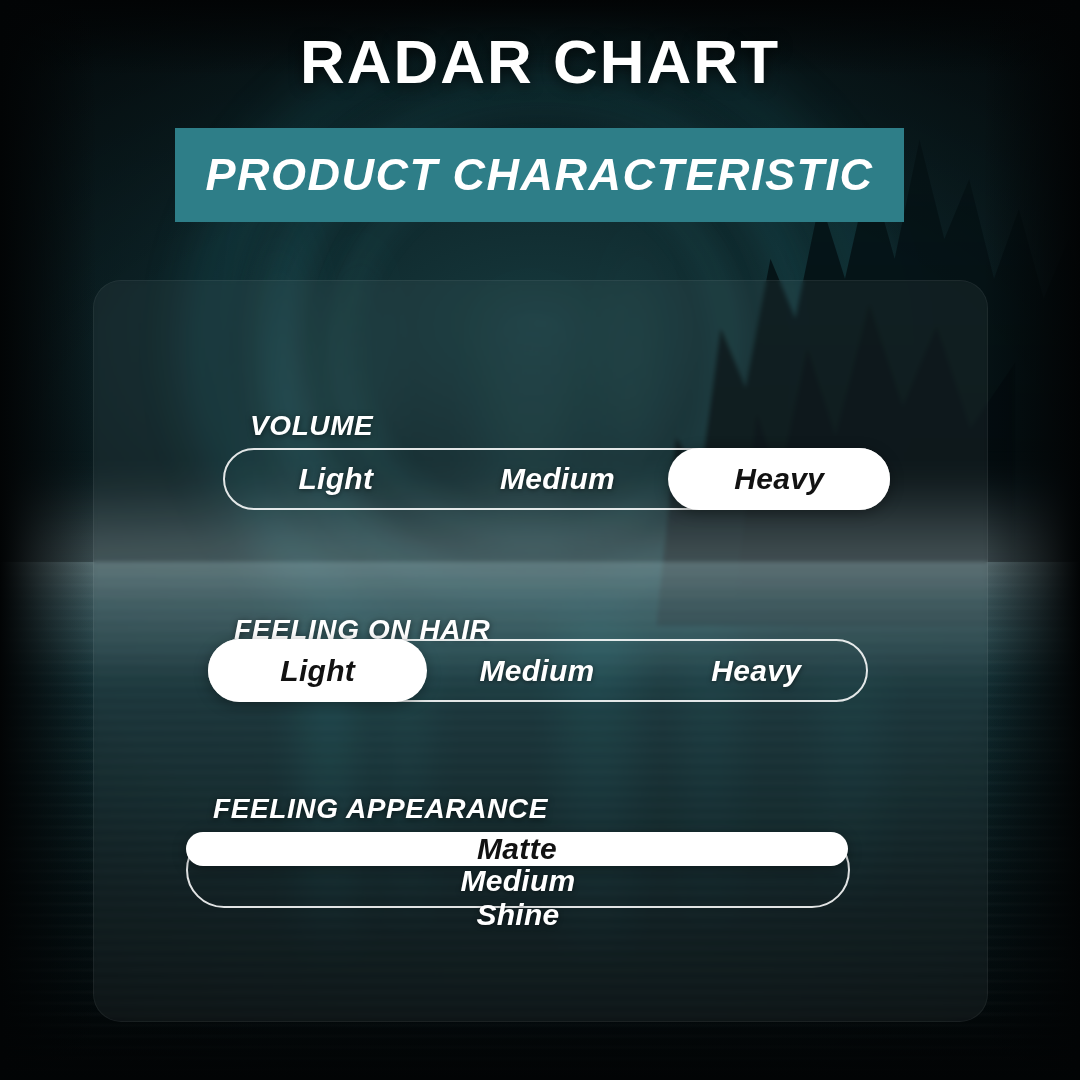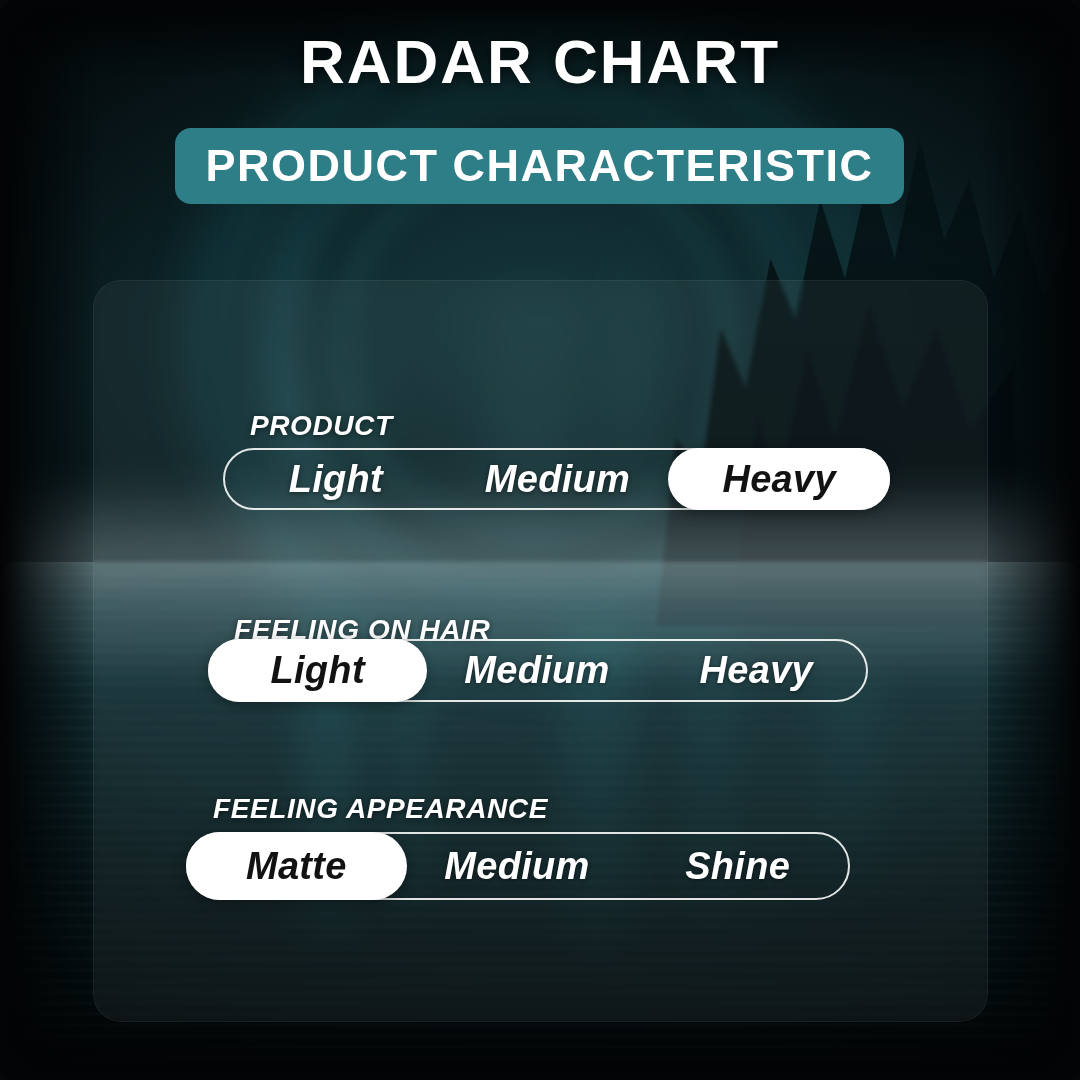--- a/index.html
+++ b/index.html
@@ -1,15 +1,15 @@
 <!DOCTYPE html>
 <html><head>
 <meta charset="utf-8">
 <style>
-  * { margin:0; padding:0; box-sizing:border-box;border-radius:16px; }
+  * { margin:0; padding:0; box-sizing:border-box; }
 
   html, body {
     width:1080px; height:1080px;
     background:#050708;
     font-family:"Liberation Sans", sans-serif;
     overflow:hidden;
   }
 
   #stage {
     position:relative;
@@ -155,25 +155,26 @@
     color:#ffffff;
     font-size:62px;
     font-weight:bold;
     letter-spacing:2px;
     text-shadow:0 2px 14px rgba(0,0,0,.65);
   }
 
   .banner {
     position:absolute;
     left:175px; top:128px;
-    width:729px; height:76px;
+    width:729px; height:94px;
     background:#2e7e88;
     display:flex;
     align-items:center;
     justify-content:center;
+    font-style:italic;
   }
   .banner-text {
     color:#ffffff;
     font-size:45px;
     font-weight:bold;
     letter-spacing:1.5px;
     white-space:nowrap;
   }
 
   
@@ -209,21 +210,21 @@
     align-items:stretch;
   }
 
   .opt {
     flex:1 1 0;
     display:flex;
     align-items:center;
     justify-content:center;
     position:relative;
     color:#ffffff;
-    font-size:38px;
+    font-size:30px;
     font-weight:bold;
     font-style:italic;
     letter-spacing:.3px;
     white-space:nowrap;
     border-radius:999px;
     text-shadow:0 1px 5px rgba(0,0,0,.5);
   }
 
   .opt.selected {
     background:#ffffff;
@@ -236,21 +237,21 @@
   .opt.selected.last  { margin-right:-2px; }
 
   
   #row-volume .row-label { left:250px; top:410px; }
   #row-volume .pillbar   { left:223px; top:448px; width:667px; height:62px; }
 
   #row-feeling .row-label { left:234px; top:614px; }
   #row-feeling .pillbar   { left:208px; top:639px; width:660px; height:63px; }
 
   #row-finish .row-label { left:213px; top:793px; }
-  #row-finish .pillbar   { left:186px; top:832px; width:664px; height:68px; }
+  #row-finish .pillbar   { left:186px; top:832px; width:664px; height:76px;flex-direction:column; }
 </style>
 </head>
 <body>
 
 <div id="stage">
 
   <div class="bg-layer bg-base"></div>
   <div class="bg-arc1"></div>
   <div class="bg-arc2"></div>
   <div class="bg-arc3"></div>
@@ -273,21 +274,21 @@
 
   <div class="title">RADAR CHART</div>
 
   <div class="banner">
     <span class="banner-text">PRODUCT CHARACTERISTIC</span>
   </div>
 
   <div class="card"></div>
 
   <div class="row" id="row-volume">
-    <div class="row-label">PRODUCT</div>
+    <div class="row-label">VOLUME</div>
     <div class="pillbar">
       <div class="opt">Light</div>
       <div class="opt">Medium</div>
       <div class="opt selected last">Heavy</div>
     </div>
   </div>
 
   <div class="row" id="row-feeling">
     <div class="row-label">FEELING ON HAIR</div>
     <div class="pillbar">

